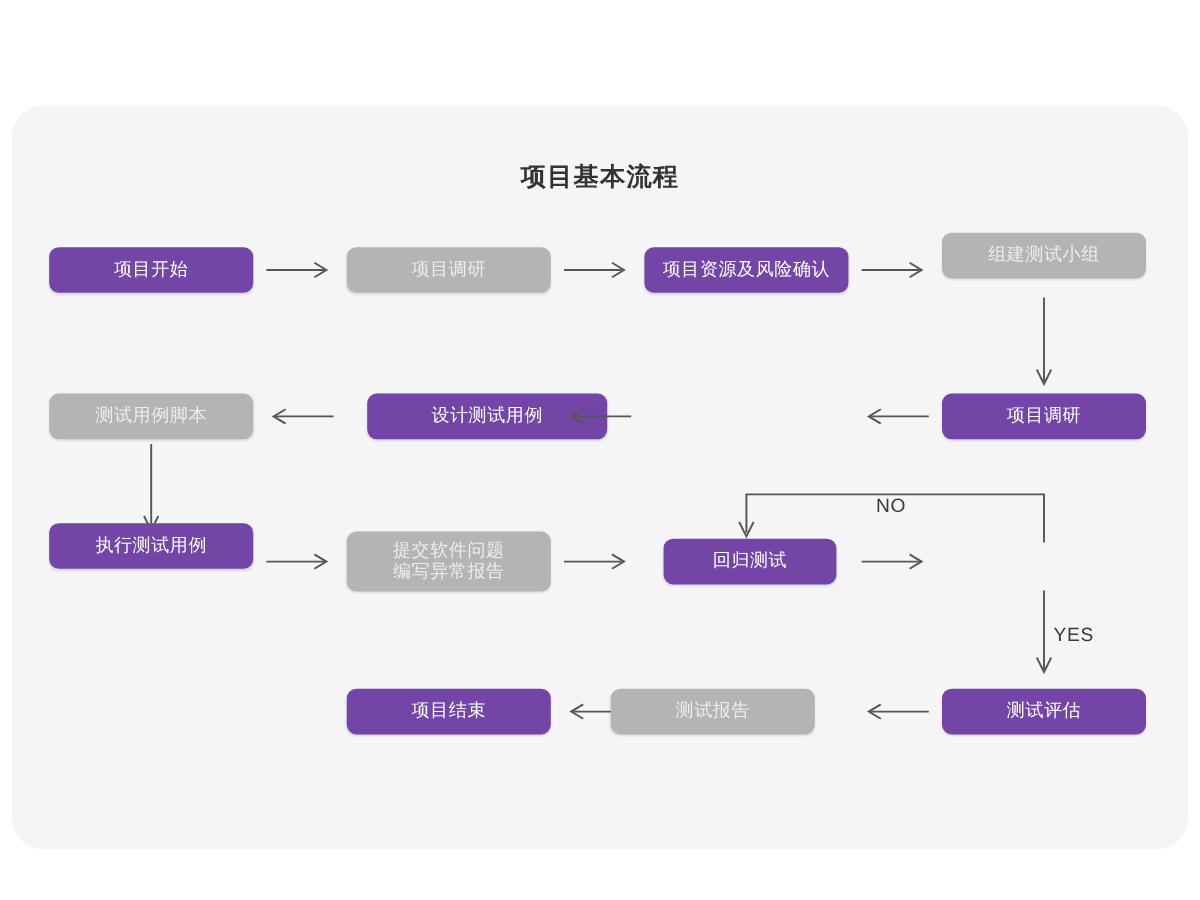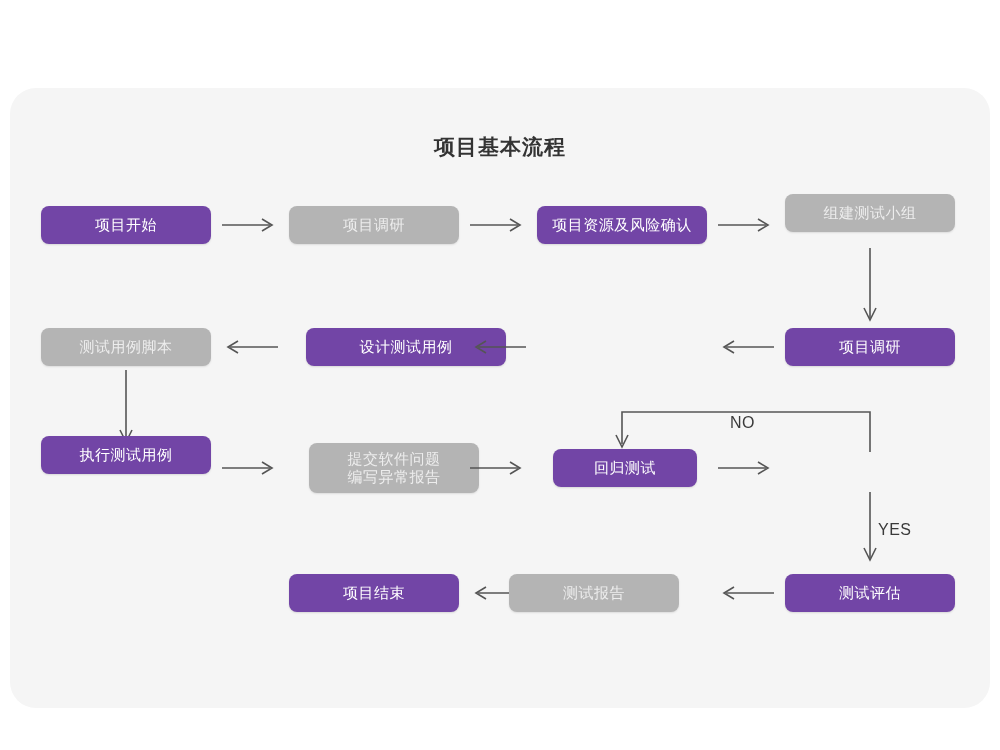--- a/index.html
+++ b/index.html
@@ -48,21 +48,20 @@
     align-items: center;
     justify-content: center;
     font-size: 15px;
     line-height: 18px;
     text-align: center;
     white-space: pre-line;
     letter-spacing: 0.5px;
   }
   .node.tall {
     height: 50px;
-    margin-left: 20px;
   }
   .node.purple {
     background: #7245a6;
     color: #ffffff;
     box-shadow: 0 1px 2px rgba(0,0,0,0.12);
   }
   .node.gray {
     background: #b4b4b4;
     color: #ededed;
     box-shadow: 0 1px 2px rgba(0,0,0,0.10);

